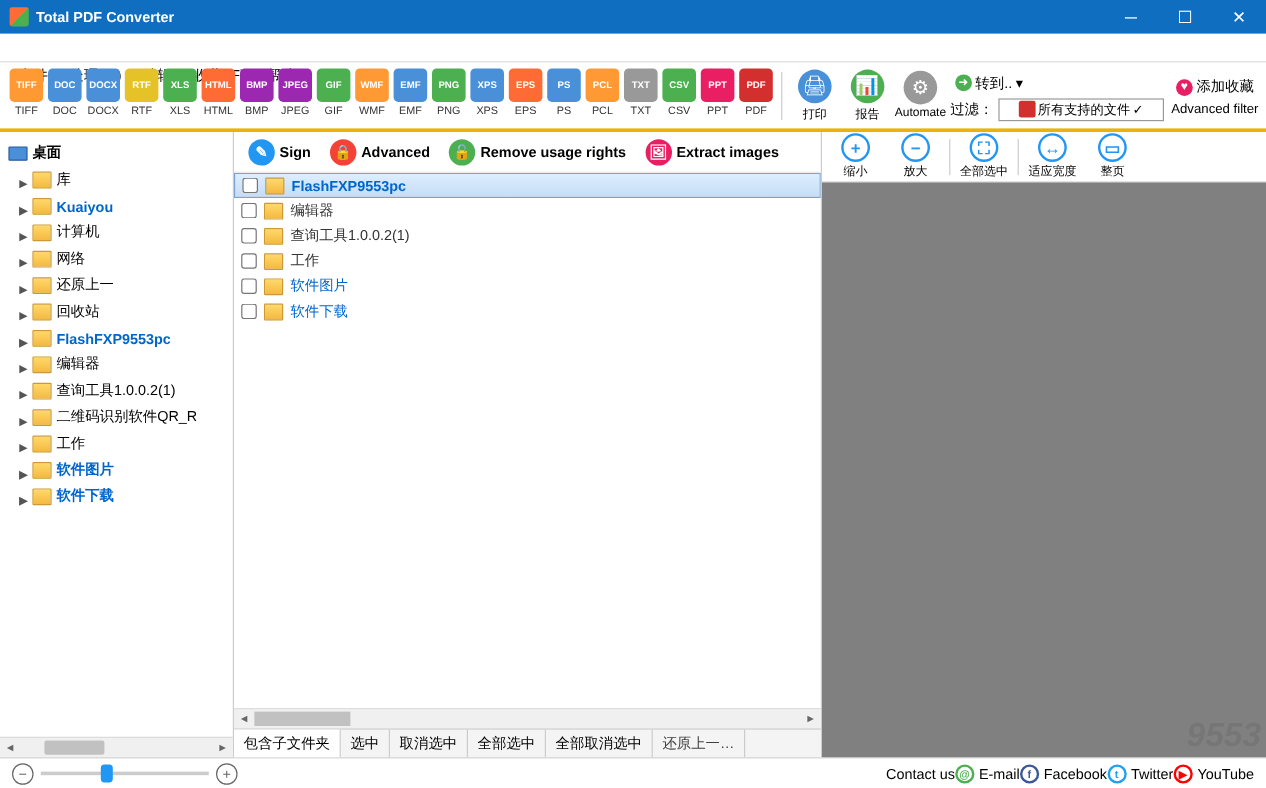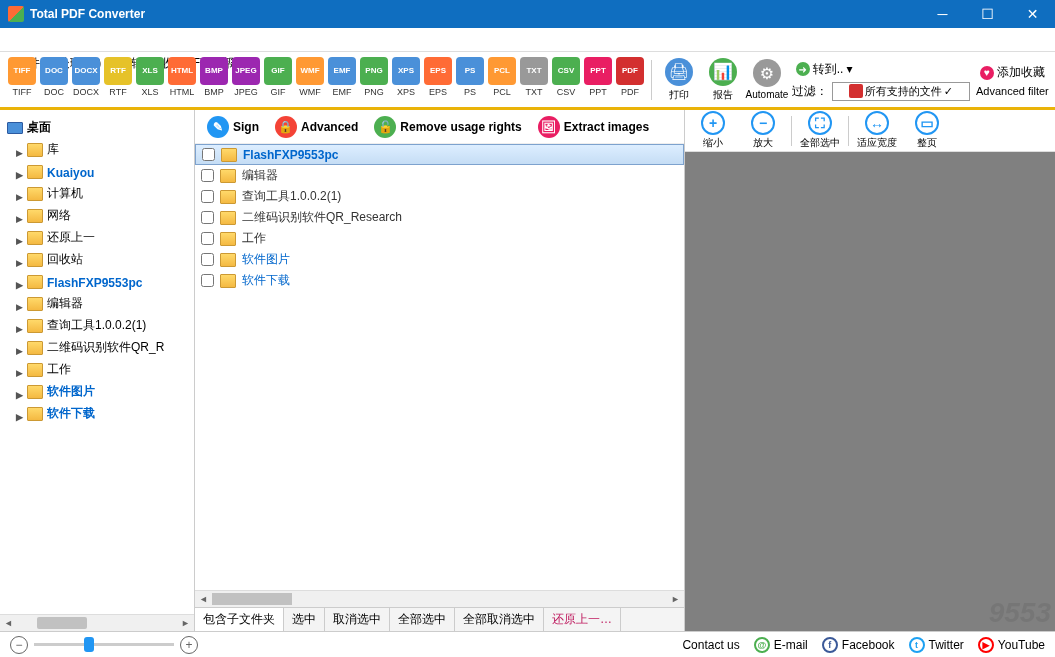--- a/index.html
+++ b/index.html
@@ -58,36 +58,36 @@
 .file-row.sel .fname { color: #0066cc; font-weight: bold; }
 .file-row.link .fname { color: #0066cc; }
 .filter-msg { color: #999; padding: 4px 20px; font-style: italic; font-size: 12px; }
 .c-scroll { height: 17px; background: #f0f0f0; display: flex; align-items: center; border-top: 1px solid #ddd; }
 .c-scroll .arr { width: 17px; text-align: center; font-size: 9px; color: #666; }
 .c-scroll .track { flex: 1; position: relative; height: 17px; }
 .c-scroll .thumb { position: absolute; left: 0; width: 80px; height: 12px; top: 2px; background: #c1c1c1; }
 .tab-bar { height: 24px; background: #f4f4f4; border-top: 1px solid #ccc; display: flex; align-items: flex-end; font-size: 12px; }
 .tab-bar .tab { padding: 0 8px; height: 100%; display: flex; align-items: center; border-right: 1px solid #ccc; cursor: pointer; }
 .tab-bar .tab.active { background: #fff; }
-.tab-bar .tab.dim { color: #be185d; }
+.tab-bar .tab.dim { color: #404040; }
 
 .preview { width: 370px; display: flex; flex-direction: column; }
 .pv-toolbar { height: 42px; display: flex; align-items: center; padding: 0 6px; gap: 6px; border-bottom: 1px solid #ddd; }
 .pv-btn { width: 44px; display: flex; flex-direction: column; align-items: center; cursor: pointer; }
 .pv-btn .ico { width: 24px; height: 24px; border: 2px solid #2196f3; border-radius: 50%; display: flex; align-items: center; justify-content: center; color: #2196f3; font-size: 14px; font-weight: bold; }
 .pv-btn .lbl { font-size: 10px; margin-top: 1px; }
 .pv-sep { width: 1px; height: 30px; background: #ccc; }
 .pv-area { flex: 1; background: #808080; }
 
 .footer { height: 26px; border-top: 1px solid #ccc; display: flex; align-items: center; padding: 0 10px; gap: 14px; }
 .zoom { display: flex; align-items: center; gap: 6px; }
 .zoom .btn { width: 18px; height: 18px; border: 1.5px solid #666; border-radius: 50%; display: flex; align-items: center; justify-content: center; font-size: 12px; cursor: pointer; color: #666; }
 .zoom .slider { width: 140px; height: 3px; background: #ccc; position: relative; }
 .zoom .slider .handle { position: absolute; left: 50px; top: -6px; width: 10px; height: 15px; background: #2196f3; border-radius: 3px; }
-.footer-right { margin-left: auto; display: flex; align-items: center; gap: 14px; font-size: 12px; }
+.footer-right { margin-left: auto; display: flex; align-items: center; font-size: 12px; }
 .social { display: flex; align-items: center; gap: 4px; cursor: pointer; }
 .social .ico { width: 16px; height: 16px; border-radius: 50%; border: 2px solid; display: flex; align-items: center; justify-content: center; font-size: 9px; font-weight: bold; }
 .watermark { position: absolute; right: 4px; bottom: 28px; color: rgba(0,0,0,0.08); font-size: 28px; font-weight: bold; font-style: italic; pointer-events: none; }
 
 .folder-ico { width: 16px; height: 14px; background: linear-gradient(#ffd96a,#f4b942); border-radius: 1px; border: 1px solid #cc9933; }
 .monitor-ico { width: 16px; height: 12px; background: #4a90d9; border: 1px solid #2c5aa0; border-radius: 1px; }
 </style>
 </head>
 <body>
 
@@ -370,25 +370,20 @@
           <span class="fname">编辑器</span>
         </div>
         <div class="file-row">
           <input type="checkbox" style="">
           <span class="fico"></span>
           <span class="fname">查询工具1.0.0.2(1)</span>
         </div>
         <div class="file-row">
           <input type="checkbox" style="">
           <span class="fico"></span>
-          <span class="fname">二维码识别软件QR_Research</span>
-        </div>
-        <div class="file-row">
-          <input type="checkbox" style="">
-          <span class="fico"></span>
           <span class="fname">工作</span>
         </div>
         <div class="file-row link">
           <input type="checkbox" style="">
           <span class="fico"></span>
           <span class="fname">软件图片</span>
         </div>
         <div class="file-row link">
           <input type="checkbox" style="">
           <span class="fico"></span>

